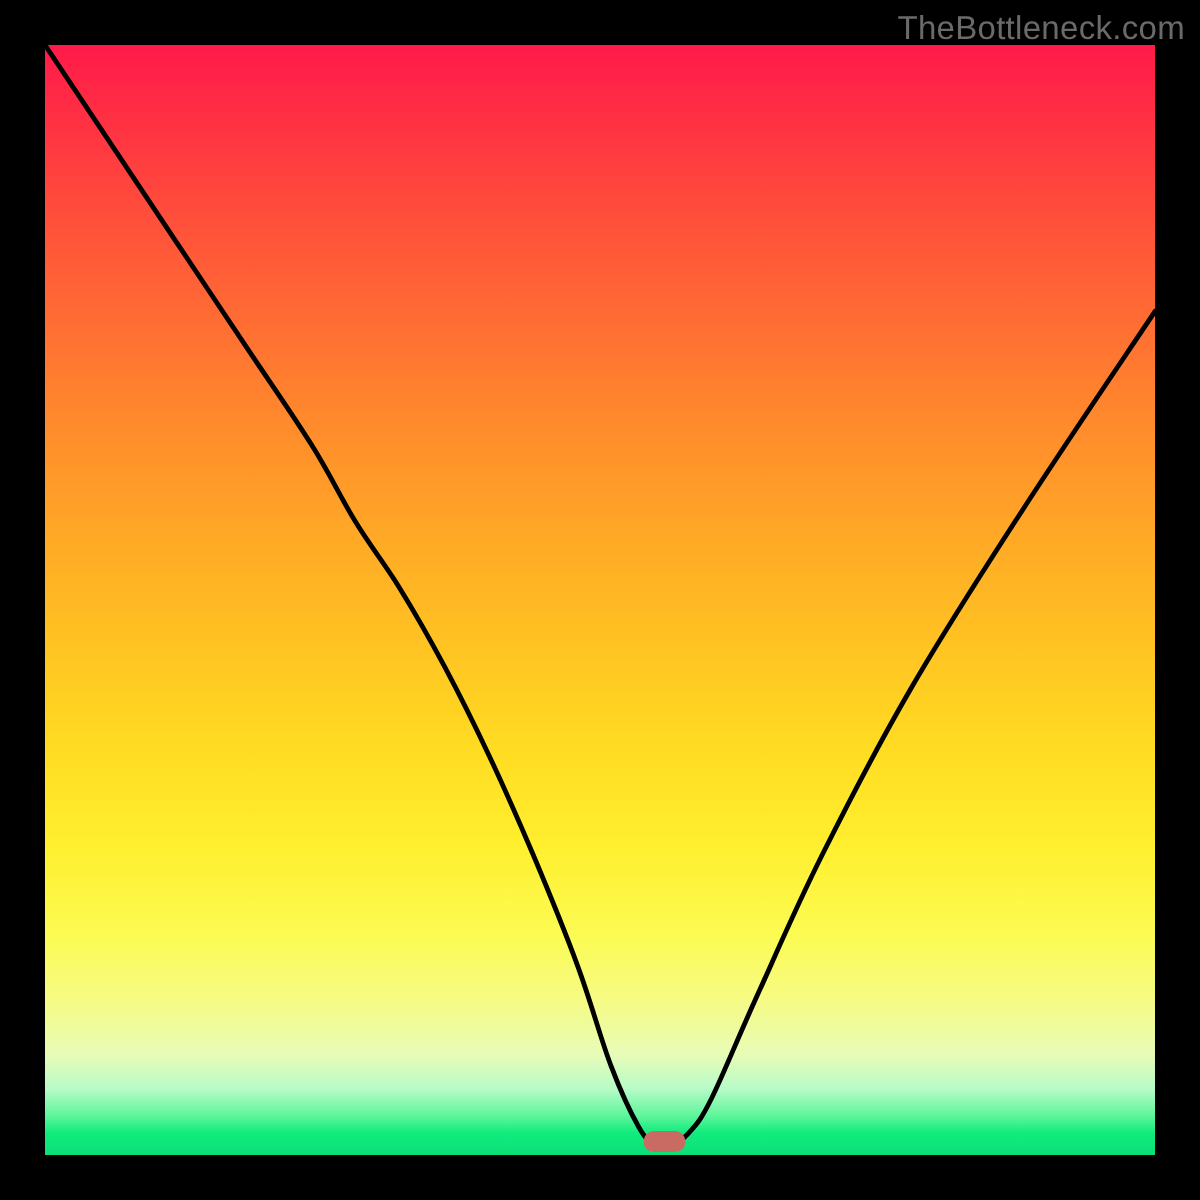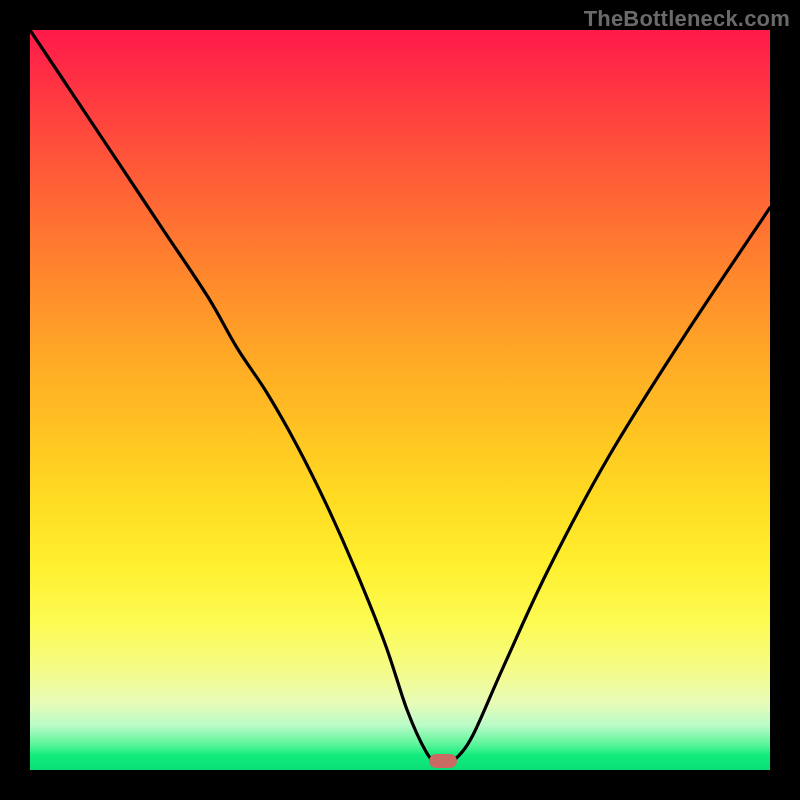--- a/index.html
+++ b/index.html
@@ -16,21 +16,21 @@
     width: 800px;
     height: 800px;
     background: #000;
   }
   .watermark {
     position: absolute;
     top: 6px;
     right: 10px;
     color: #6a6a6a;
     font-size: 22px;
-    font-weight: 700;
+    font-weight: 400;
     letter-spacing: 0.2px;
     user-select: none;
   }
   .plot-area {
     position: absolute;
     left: 30px;
     top: 30px;
     width: 740px;
     height: 740px;
     overflow: hidden;

